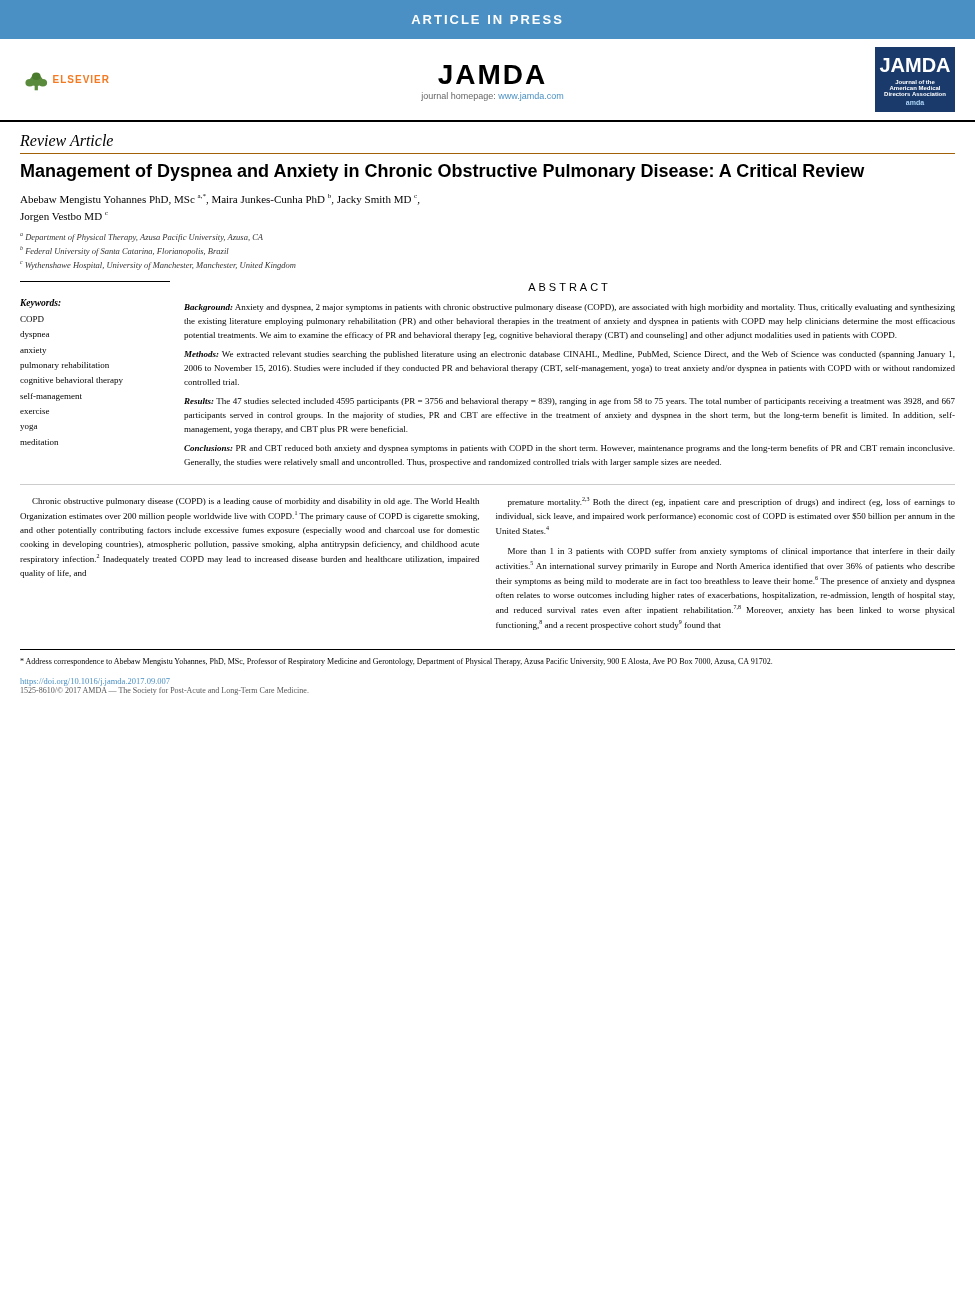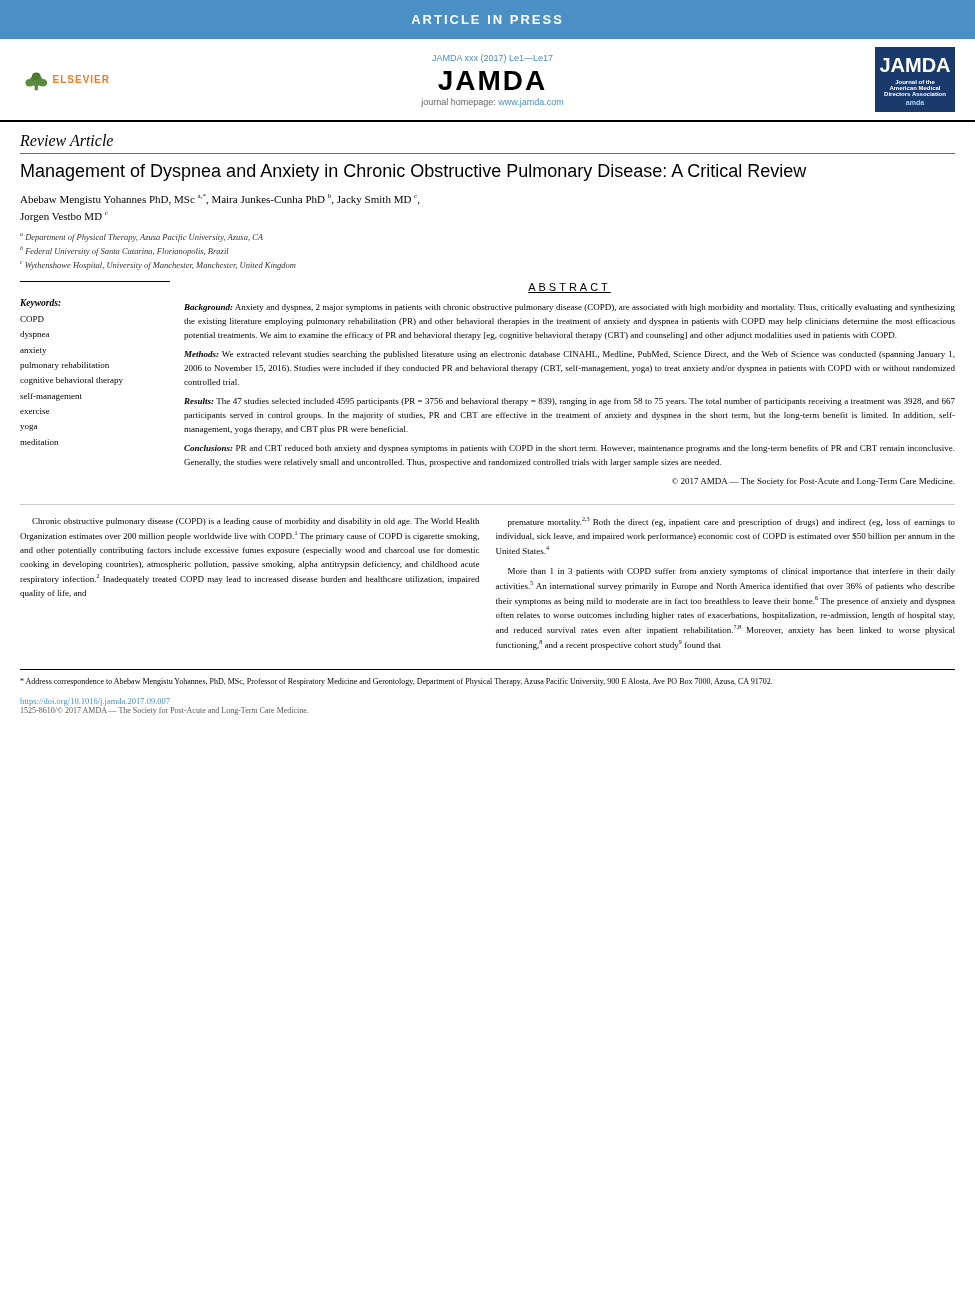--- a/index.html
+++ b/index.html
@@ -108,21 +108,21 @@
       font-style: italic;
       color: #000;
       margin-bottom: 4px;
       border-bottom: 1px solid #a16207;
       padding-bottom: 3px;
     }
 
     
     .article-title {
       font-size: 18px;
-      font-weight: normal;
+      font-weight: bold;
       font-family: Arial, sans-serif;
       line-height: 1.3;
       margin-bottom: 8px;
       margin-top: 6px;
     }
 
     
     .authors {
       font-size: 11px;
       margin-bottom: 6px;
@@ -175,21 +175,20 @@
     .abstract-section {
       flex: 1;
     }
     .abstract-header {
       text-align: center;
       font-size: 11px;
       letter-spacing: 3px;
       font-family: Arial, sans-serif;
       margin-bottom: 8px;
       font-weight: normal;
-      text-decoration: underline;
     }
     .abstract-text {
       font-size: 9px;
       line-height: 1.55;
       text-align: justify;
     }
     .abstract-text p {
       margin-bottom: 5px;
     }
     .abstract-text .label {
@@ -265,21 +264,20 @@
       <rect x="27" y="30" width="6" height="10" fill="#5a8a3c"></rect>
       <ellipse cx="30" cy="22" rx="12" ry="10" fill="#5a8a3c"></ellipse>
       <ellipse cx="18" cy="26" rx="8" ry="7" fill="#5a8a3c"></ellipse>
       <ellipse cx="42" cy="26" rx="8" ry="7" fill="#5a8a3c"></ellipse>
       <ellipse cx="30" cy="14" rx="8" ry="7" fill="#4a7a2c"></ellipse>
     </svg>
     <div class="elsevier-text">ELSEVIER</div>
   </div>
 
   <div class="journal-center">
-    <div class="journal-ref">JAMDA xxx (2017) Le1—Le17</div>
     <div class="journal-title-big">JAMDA</div>
     <div class="journal-homepage">
       <span>journal homepage:</span>
       <a href="#">www.jamda.com</a>
     </div>
   </div>
 
   <div class="jamda-logo-box">
     <div style="font-size:20px;font-weight:bold;">JAMDA</div>
     <div class="jamda-sub">Journal of the<br>American Medical<br>Directors Association</div>
@@ -333,21 +331,20 @@
           <span>We extracted relevant studies searching the published literature using an electronic database CINAHL, Medline, PubMed, Science Direct, and the Web of Science was conducted (spanning January 1, 2006 to November 15, 2016). Studies were included if they conducted PR and behavioral therapy (CBT, self-management, yoga) to treat anxiety and/or dyspnea in patients with COPD with or without randomized controlled trial.</span>
         </p>
         <p>
           <span class="label">Results:</span>
           <span>The 47 studies selected included 4595 participants (PR = 3756 and behavioral therapy = 839), ranging in age from 58 to 75 years. The total number of participants receiving a treatment was 3928, and 667 participants served in control groups. In the majority of studies, PR and CBT are effective in the treatment of anxiety and dyspnea in the short term, but the long-term benefit is limited. In addition, self-management, yoga therapy, and CBT plus PR were beneficial.</span>
         </p>
         <p>
           <span class="label">Conclusions:</span>
           <span>PR and CBT reduced both anxiety and dyspnea symptoms in patients with COPD in the short term. However, maintenance programs and the long-term benefits of PR and CBT remain inconclusive. Generally, the studies were relatively small and uncontrolled. Thus, prospective and randomized controlled trials with larger sample sizes are needed.</span>
         </p>
-        <p class="copyright-line">© 2017 AMDA — The Society for Post-Acute and Long-Term Care Medicine.</p>
       </div>
     </div>
   </div>
 
   <hr class="section-divider">
 
   <div class="body-two-col">
     <div class="body-col">
       <p>
         Chronic obstructive pulmonary disease (COPD) is a leading cause of morbidity and disability in old age. The World Health Organization estimates over 200 million people worldwide live with COPD.<sup>1</sup> The primary cause of COPD is cigarette smoking, and other potentially contributing factors include excessive fumes exposure (especially wood and charcoal use for domestic cooking in developing countries), atmospheric pollution, passive smoking, alpha antitrypsin deficiency, and childhood acute respiratory infection.<sup>2</sup> Inadequately treated COPD may lead to increased disease burden and healthcare utilization, impaired quality of life, and

